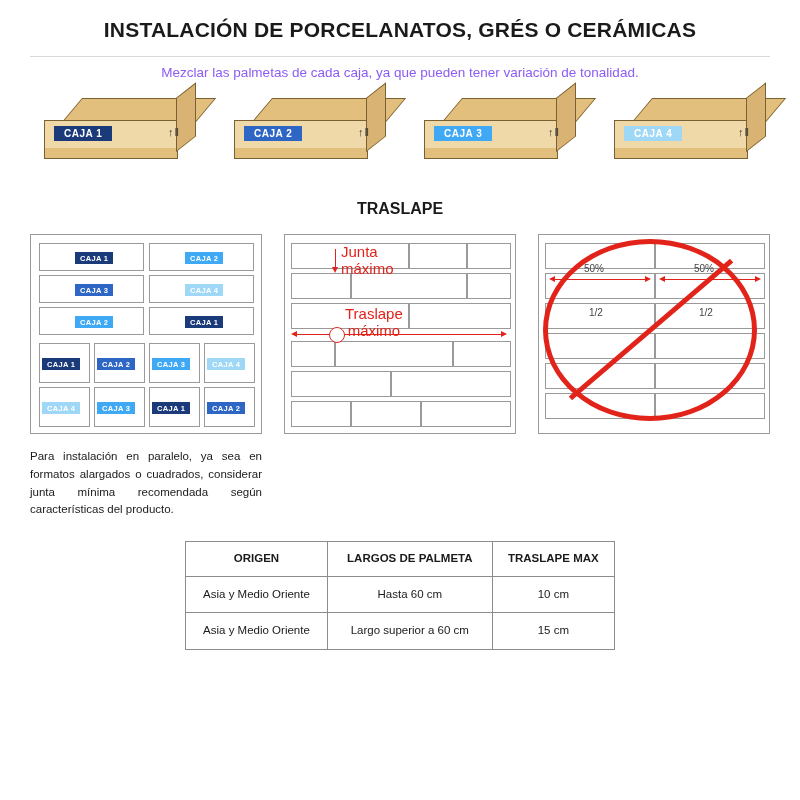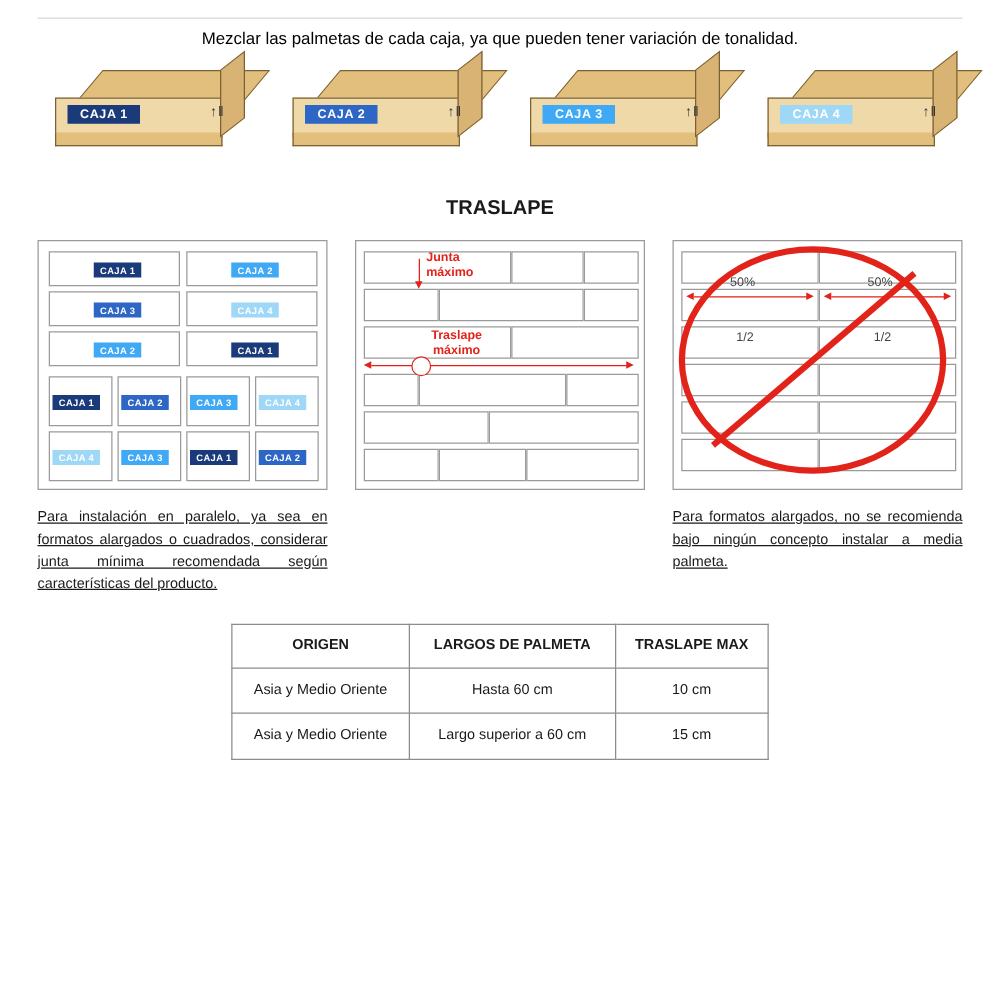--- a/index.html
+++ b/index.html
@@ -30,21 +30,21 @@
   .sec-title{
     text-align:center;
     font-size:16px;
     font-weight:bold;
     margin-top:18px;
   }
   .sec-sub{
     text-align:center;
     font-size:13.5px;
     margin-top:8px;
-    color:#000000;
+    color:#8b5cf6;
   }
 
   
   .boxes{
     position:relative;
     width:740px;margin:18px auto 0;
     height:80px;
   }
   .box{
     position:absolute;
@@ -113,21 +113,20 @@
     border:1px solid #9a9a9a;
     background:#fff;
     box-sizing:border-box;
   }
   .panel .cap{
     margin-top:14px;
     font-size:11.5px;
     line-height:1.55;
     text-align:justify;
     color:#1a1a1a;
-    text-decoration:underline;
   }
 
   
   .tile{
     position:absolute;
     border:1px solid #9a9a9a;
     background:#fff;
     box-sizing:border-box;
   }
   .tag{
@@ -147,23 +146,23 @@
   
   .brick{
     position:absolute;
     border:1px solid #9a9a9a;
     box-sizing:border-box;
     background:#fff;
   }
   .ann{
     position:absolute;
     color:#e2231a;
-    font-size:10px;
+    font-size:15px;
     line-height:1.15;
-    font-weight:bold;
+    font-weight:normal;
     text-align:center;
   }
   .arrow-h{
     position:absolute;
     height:1px;background:#e2231a;
   }
   .arrow-v{
     position:absolute;
     width:1px;background:#e2231a;
   }
@@ -228,20 +227,21 @@
     font-weight:normal;
     line-height:1.35;
   }
   th{font-weight:bold;font-size:11.5px;padding:9px 4px;}
 </style>
 </head>
 <body>
 
 <div class="page">
 
+  <div class="title">INSTALACIÓN DE PORCELANATOS, GRÉS O CERÁMICAS</div>
   <div class="rule"></div>
 
   <div class="sec-sub">Mezclar las palmetas de cada caja, ya que pueden tener variación de tonalidad.</div>
 
   <div class="boxes">
     <div class="box" style="left:14px;top:0;">
       <div class="carton">
         <div class="lid"></div>
           <div class="side"></div>
           <div class="base"></div>
@@ -396,21 +396,20 @@
         <div class="ahead right" style="left:216px;top:40.5px;"></div>
 
         <div class="pct" style="left:45px;top:28px;">50%</div>
         <div class="pct" style="left:155px;top:28px;">50%</div>
         <div class="pct" style="left:50px;top:72px;">1/2</div>
         <div class="pct" style="left:160px;top:72px;">1/2</div>
 
         <div class="no-circle"></div>
         <div class="no-slash"></div>
       </div>
-      <div class="cap">Para formatos alargados, no se recomienda bajo ningún concepto instalar a media palmeta.</div>
     </div>
 
   </div>
 
   <div class="tbl-wrap">
     <table>
       <thead>
         <tr>
           <th>ORIGEN</th>
           <th>LARGOS DE PALMETA</th>

